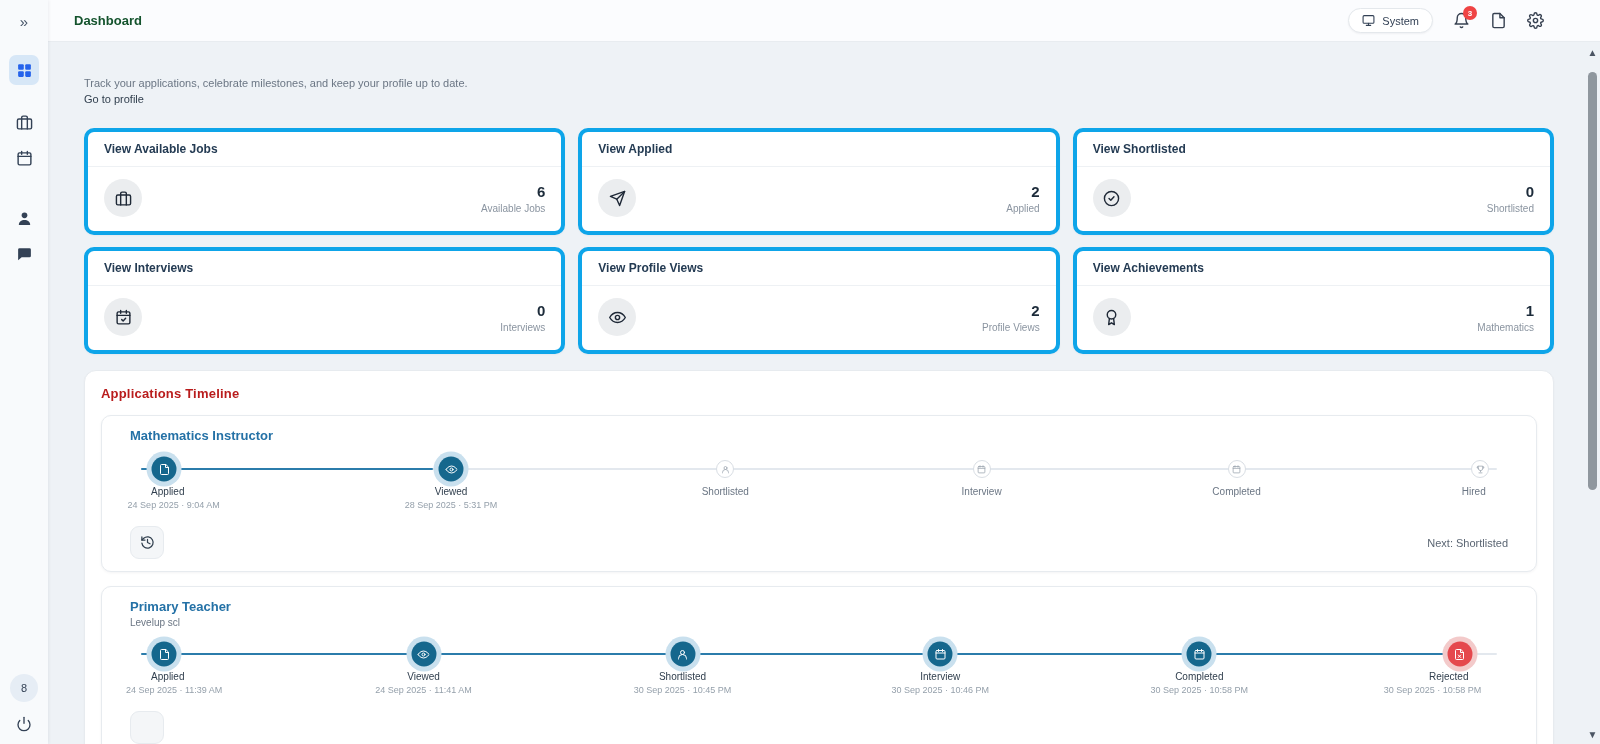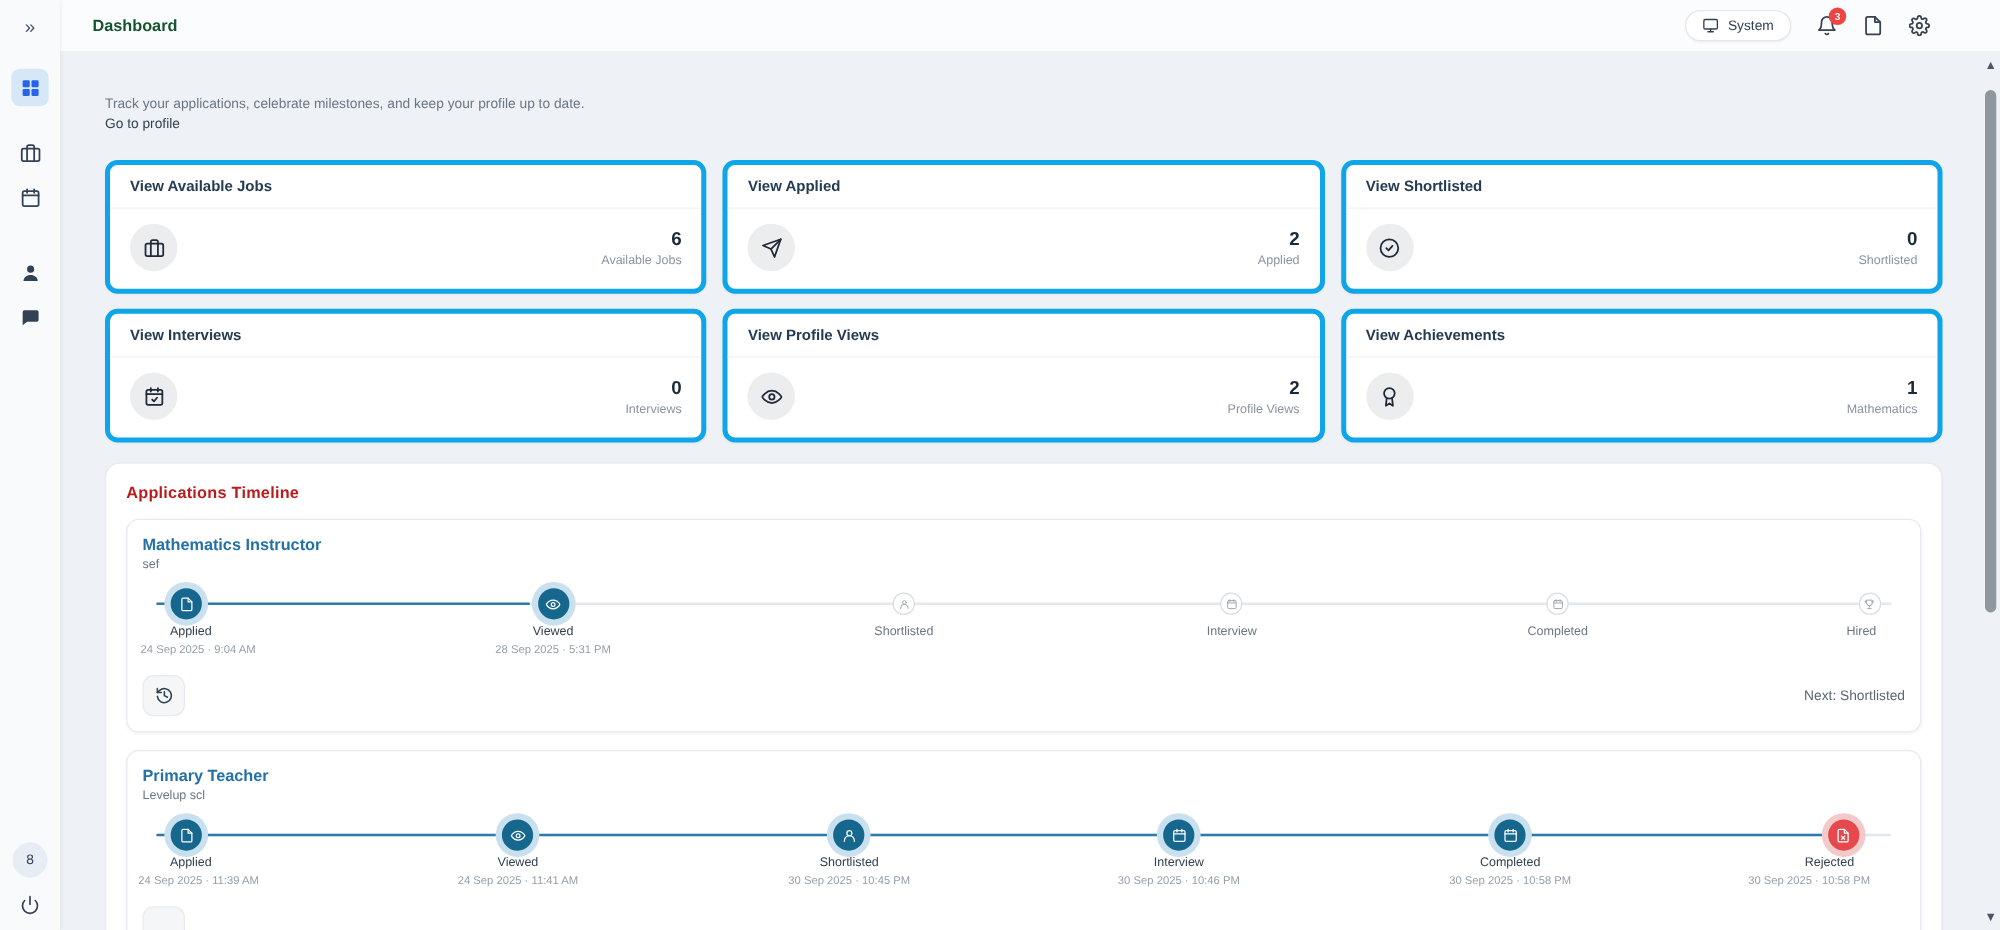--- a/index.html
+++ b/index.html
@@ -56,21 +56,21 @@
   .stat-metric { text-align:right; }
   .stat-value { font-size:15px; font-weight:700; color:#1c2b3a; }
   .stat-label { font-size:10px; color:#8a94a0; margin-top:3px; }
 
   
   .timeline-section { background:#fff; border:1px solid #e7ebef; border-radius:12px;
                       box-shadow:0 1px 2px rgba(16,24,40,.04); margin-top:16px; padding:15px 16px 17px; }
   .timeline-heading { font-size:13px; font-weight:700; color:#b91c1c; letter-spacing:.2px; }
 
   .app-card { border:1px solid #e7ebef; border-radius:10px; box-shadow:0 1px 3px rgba(16,24,40,.05);
-              margin-top:14px; padding:12px 12px 12px; background:#fff; }
+              margin-top:14px; padding:12px 28px 12px; background:#fff; }
   .job-title { font-size:13px; font-weight:700; color:#2471a6; cursor:pointer; }
   .job-company { font-size:10px; color:#6b7684; margin-top:3px; }
 
   .tl-track { position:relative; height:66px; margin-top:7px; }
   .tl-line { position:absolute; top:18px; left:0.8%; right:0.8%; height:2px; background:#e3e8ee; border-radius:2px; }
   .tl-progress { position:absolute; top:18px; left:0.8%; height:2px; background:#2b7cab; border-radius:2px; }
   .tl-step { position:absolute; top:0; width:0; }
   .tl-node { position:absolute; top:19px; left:0; transform:translate(-50%,-50%);
              border-radius:50%; display:flex; align-items:center; justify-content:center; }
   .tl-node.done { width:25px; height:25px; background:#15678d; color:#fff; box-shadow:0 0 0 5px #c9e0ee; }
@@ -316,21 +316,20 @@
         </div>
 
       </div>
 
       
       <div class="timeline-section">
         <div class="timeline-heading">Applications Timeline</div>
 
         <div class="app-card">
           <div class="job-title">Mathematics Instructor</div>
-          <div class="job-company">sef</div>
 
           <div class="tl-track">
             <div class="tl-line"></div>
             <div class="tl-progress" style="width:21.2%"></div>
 
             <div class="tl-step done first" style="left:2.5%">
               <div class="tl-node done">
                 <svg class="stroked" viewBox="0 0 24 24">
                     <path d="M14 2H6a2 2 0 0 0-2 2v16a2 2 0 0 0 2 2h12a2 2 0 0 0 2-2V8z"></path>
                     <path d="M14 2v6h6"></path>

